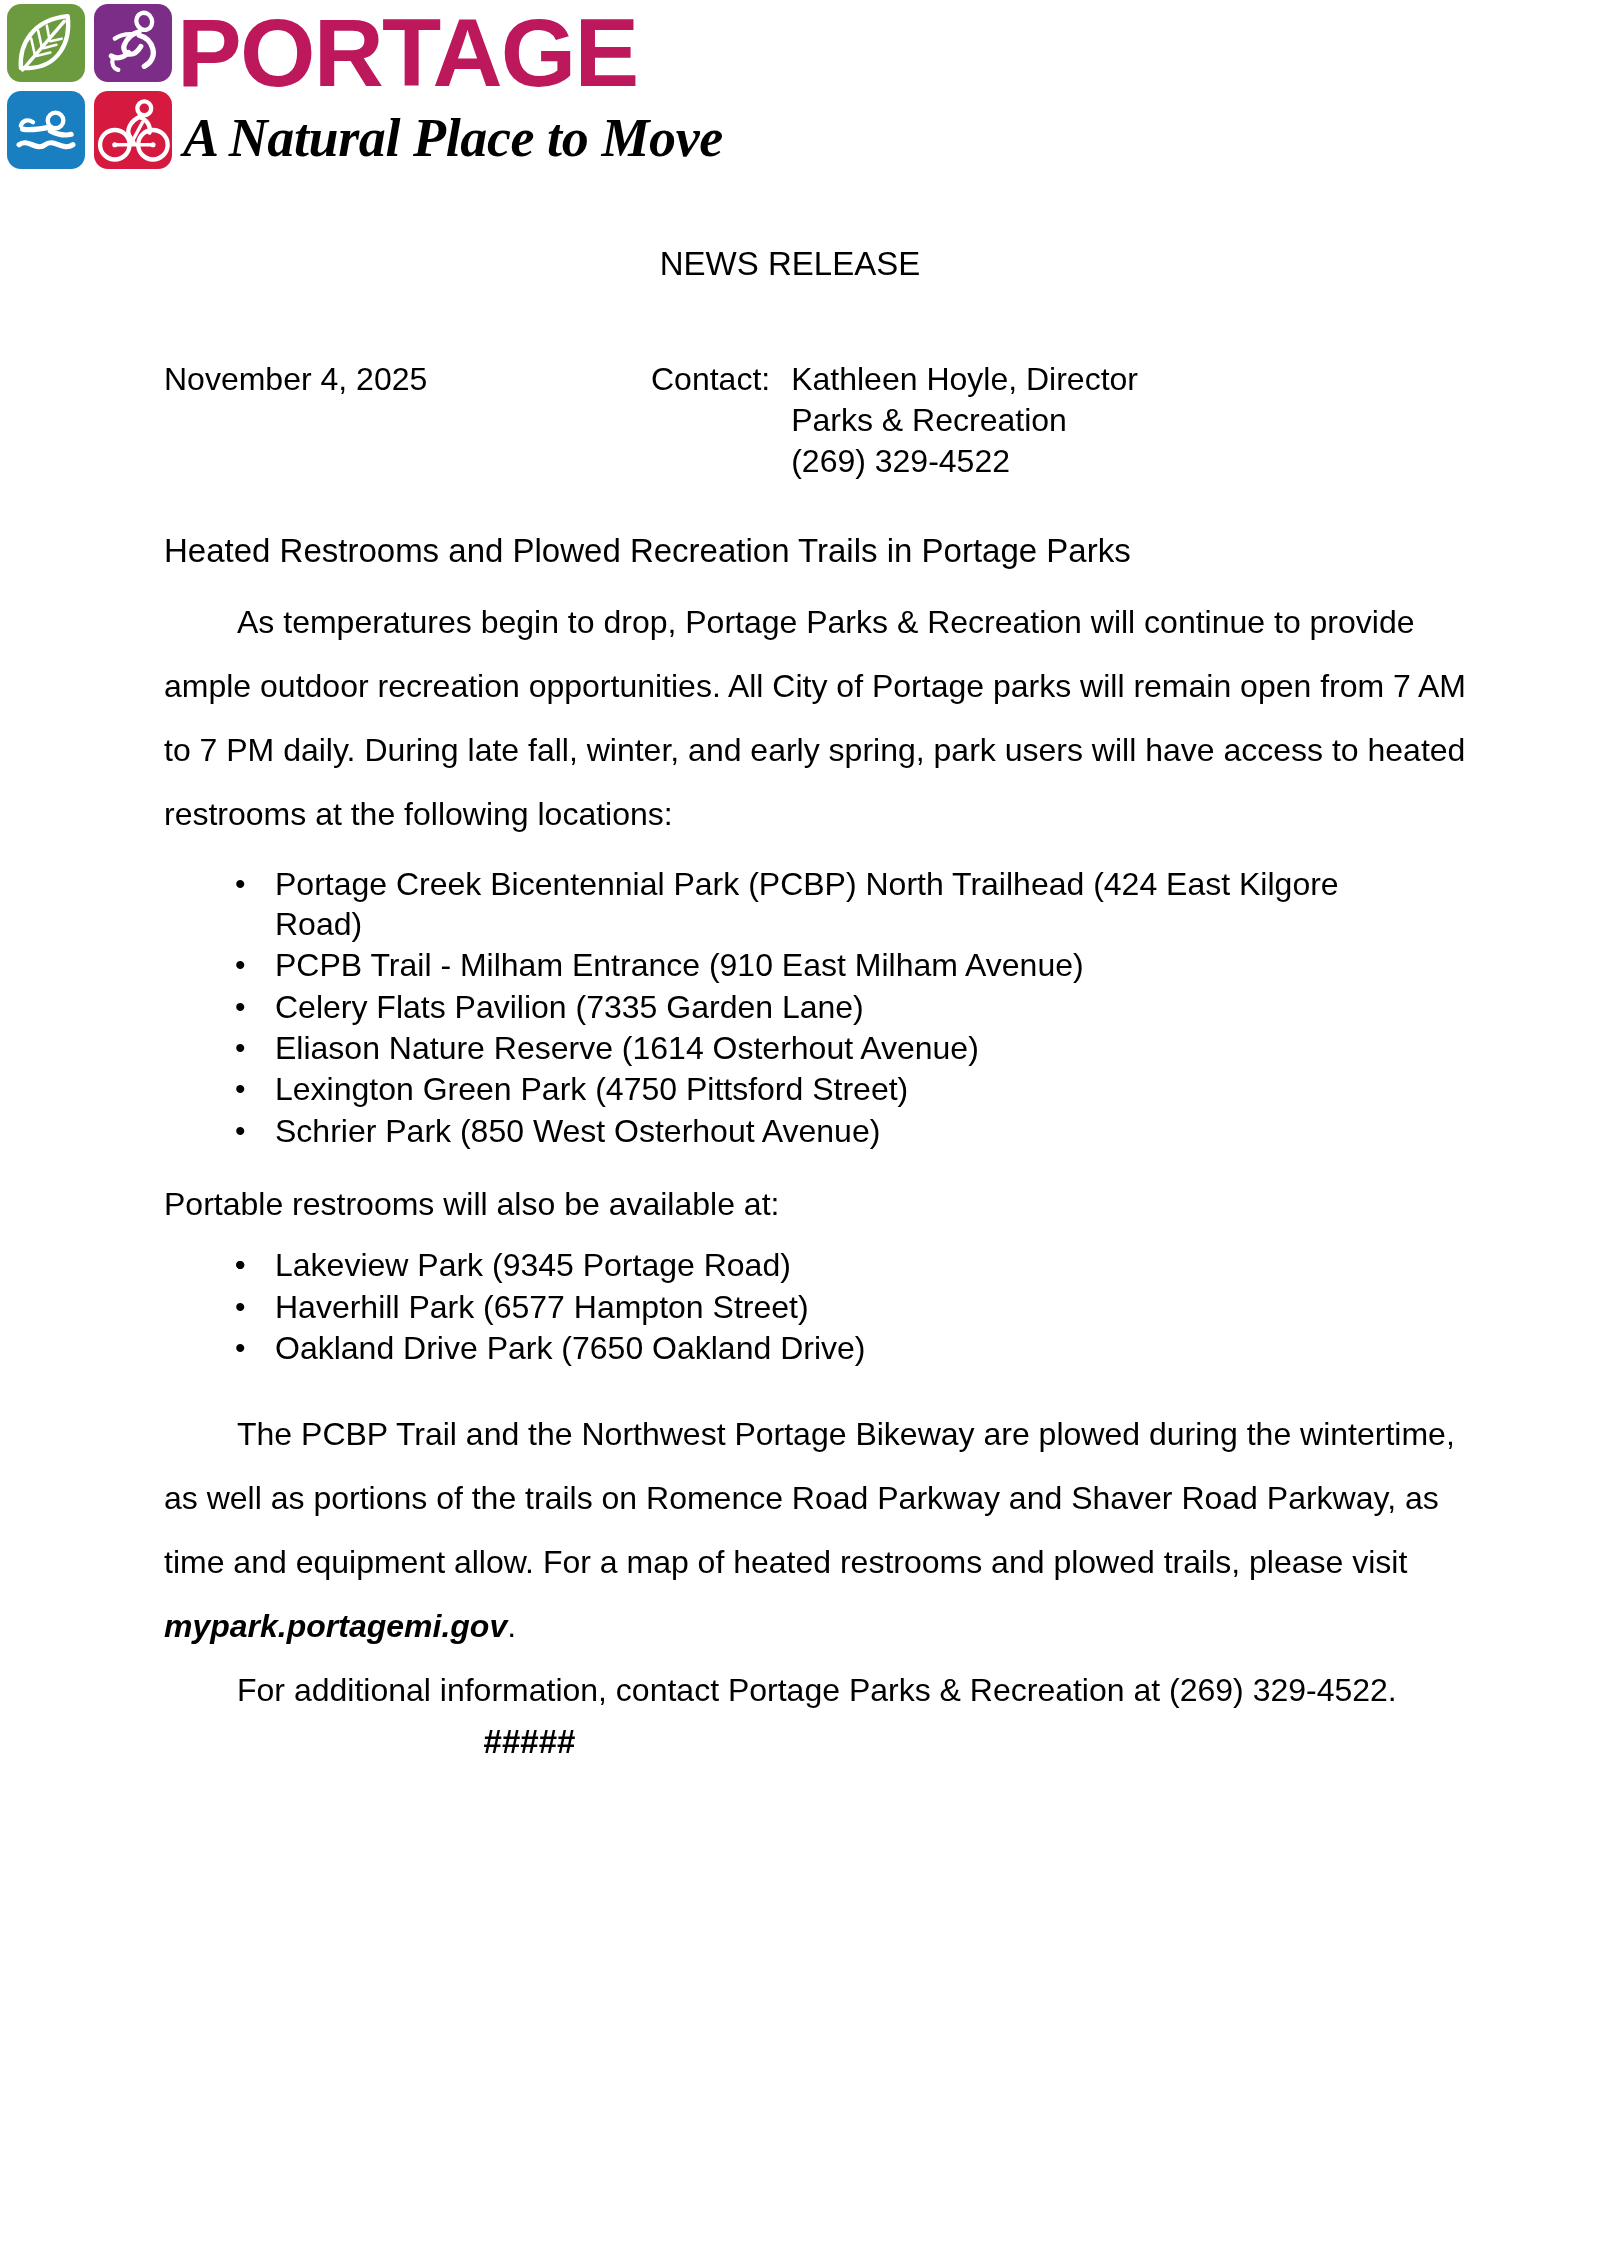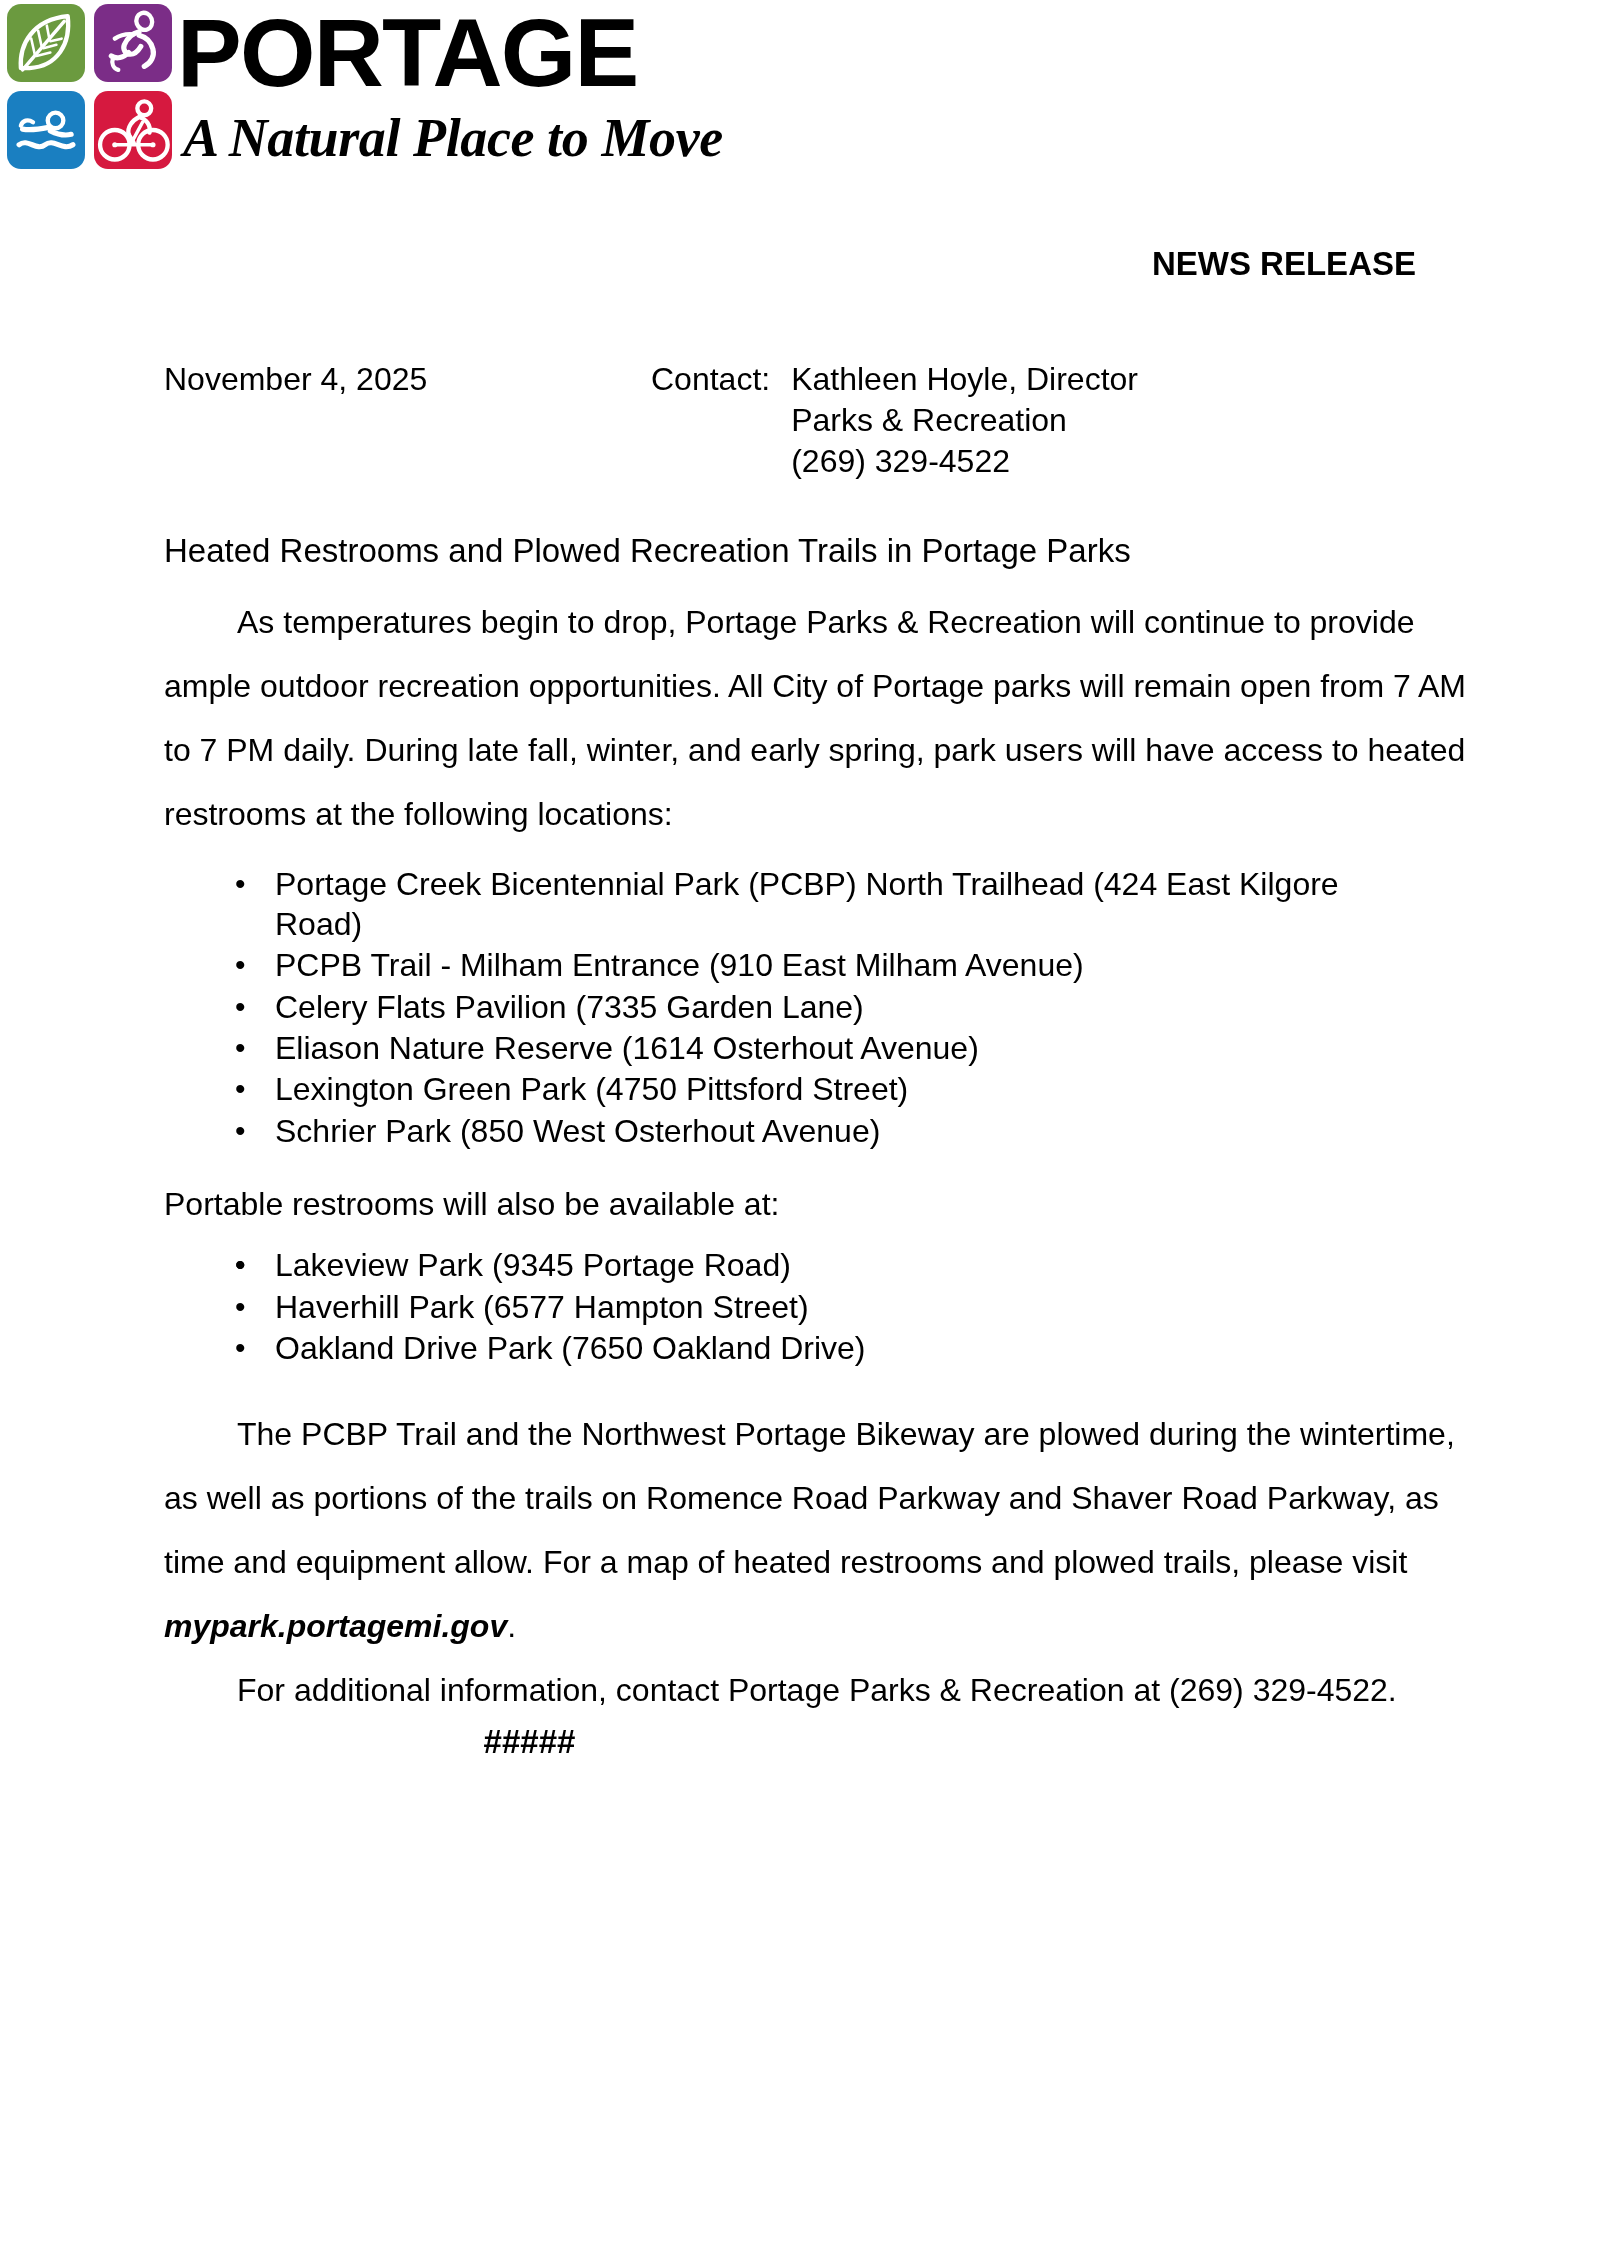--- a/index.html
+++ b/index.html
@@ -51,21 +51,21 @@
   .mark-bike  { left: 87px; top: 87px; background: #d6193f; }
 
   .wordmark {
     position: absolute;
     left: 170px;
     top: -1.7px;
     font-family: "Liberation Sans", sans-serif;
     font-weight: bold;
     font-size: 97px;
     letter-spacing: -1.7px;
-    color: #000000;
+    color: #be185d;
     line-height: 1.05;
   }
   .tagline {
     position: absolute;
     left: 176px;
     top: 103px;
     font-family: "Liberation Serif", serif;
     font-style: italic;
     font-weight: bold;
     font-size: 54px;
@@ -78,22 +78,22 @@
   .doc {
     position: absolute;
     left: 164px;
     top: 244px;
     width: 1322px;
     font-size: 32px;
     line-height: 1.22;
   }
 
   .news-release-title {
-    text-align: right;
-    font-weight: bold;
+    text-align: center;
+    font-weight: normal;
     font-size: 33px;
     margin: 0 0 0 0;
     padding-right: 70px;
   }
 
   .spacer-lg { height: 75px; }
   .spacer-md { height: 49px; }
   .spacer-sm { height: 31px; }
   .spacer-xs { height: 19px; }
 

